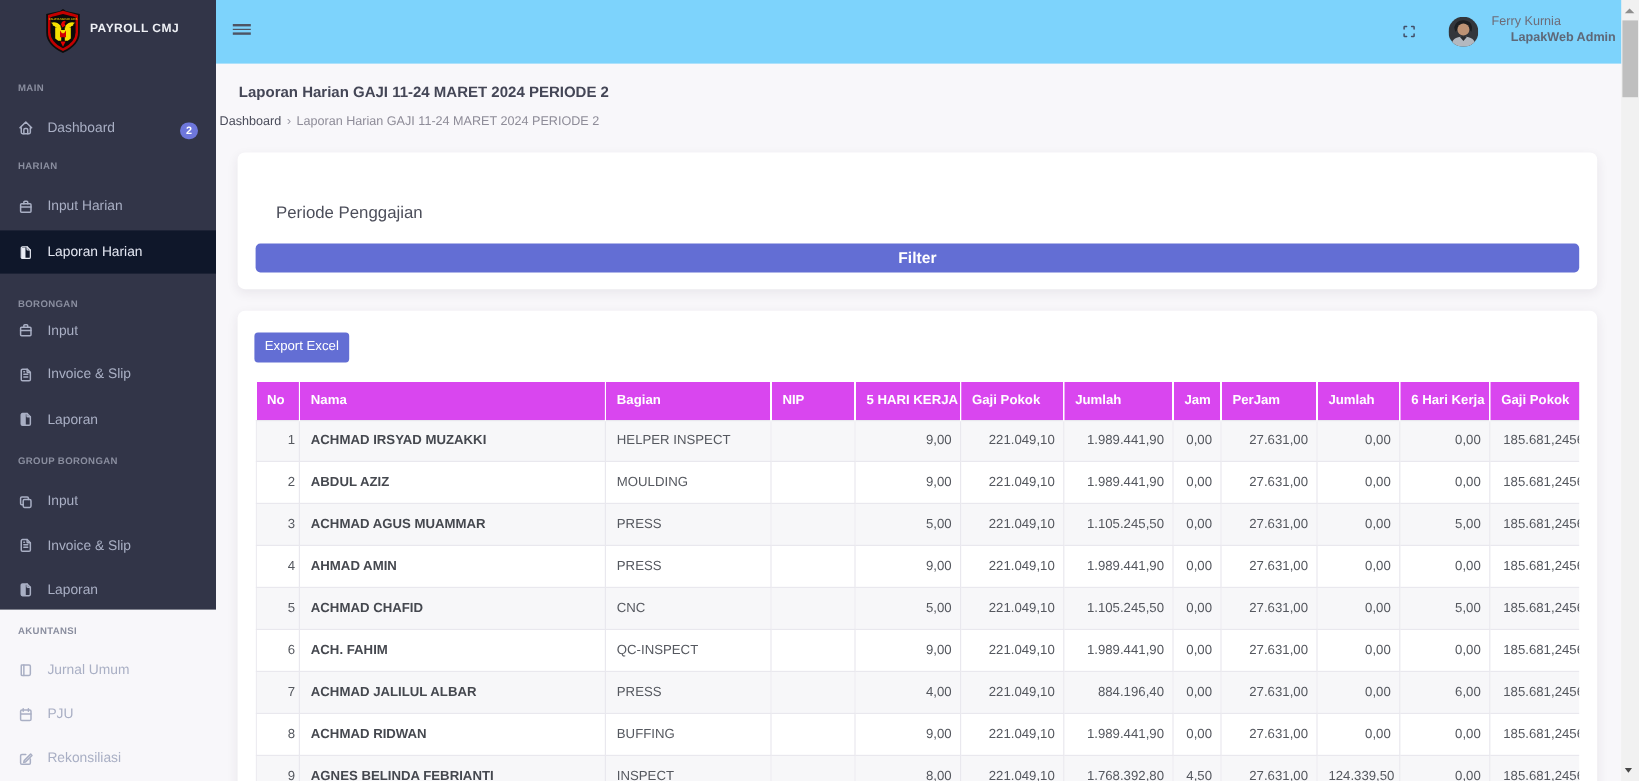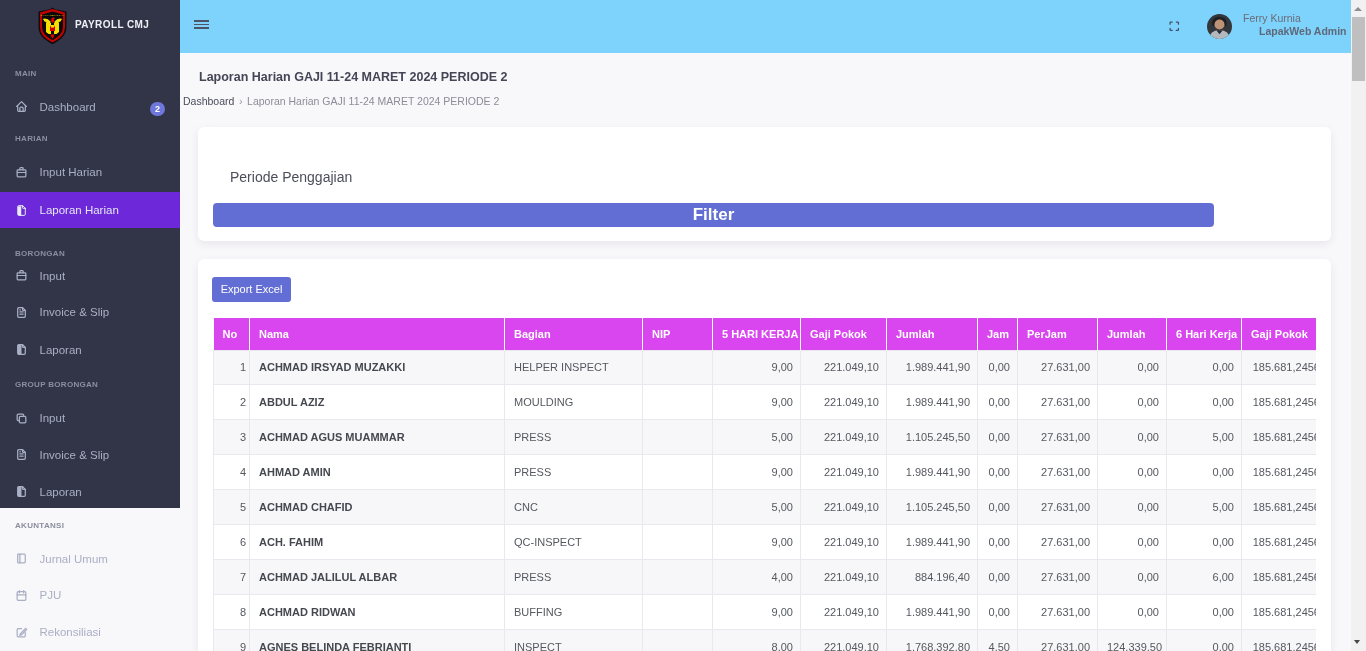--- a/index.html
+++ b/index.html
@@ -3,39 +3,39 @@
 <meta charset="utf-8">
 <style>
 * { margin:0; padding:0; box-sizing:border-box; }
 html,body { width:1366px; height:651px; overflow:hidden; font-family:"Liberation Sans", sans-serif; background:#f8f7fa; }
 .sidebar { position:absolute; left:0; top:0; width:180px; height:508px; background:#323548; z-index:5; }
 .logo-ic { position:absolute; left:37px; top:7px; }
 .logo-txt { position:absolute; left:75px; top:19px; color:#eef0f5; font-weight:bold; font-size:10px; letter-spacing:.4px; }
 .sec { position:absolute; left:15px; color:#8a8e9f; font-size:8px; font-weight:bold; letter-spacing:.3px; height:12px; line-height:12px; }
 .mi { position:absolute; left:0; width:180px; height:35px; display:flex; align-items:center; padding-left:15px; color:#a9afc4; font-size:11.5px; }
 .mi svg { width:13px; height:13px; margin-right:11.5px; flex:0 0 auto; }
-.mi.active { background:#6d28d9; color:#e4e7f2; }
+.mi.active { background:#0f172a; color:#e4e7f2; }
 .badge2 { position:absolute; left:150px; top:102px; background:#6e77dc; color:#fff; width:15px; height:14px; border-radius:8px; font-size:9px; font-weight:bold; display:flex; align-items:center; justify-content:center; }
 .topbar { position:absolute; left:180px; top:0; width:1221px; height:53px; background:#7dd3fc; }
 .hamb { position:absolute; left:14px; top:20px; width:14.5px; height:11px; }
 .hamb div { height:1.7px; background:#4e5464; margin-bottom:1.95px; }
 .fsicon { position:absolute; left:988px; top:19.5px; }
 .avatar { position:absolute; left:1026.5px; top:13.5px; width:25px; height:25px; border-radius:50%; overflow:hidden; }
 .uname { position:absolute; left:1063px; top:12px; font-size:10.5px; color:#6d6b77; white-space:nowrap; }
 .urole { position:absolute; left:1063px; top:25px; font-size:10.5px; font-weight:bold; color:#5e6878; white-space:nowrap;padding-left:16px; }
 .h1 { position:absolute; left:199px; top:70px; font-size:12.5px; font-weight:bold; color:#444656; }
 .crumb { position:absolute; left:183px; top:95px; font-size:10.5px; color:#4a4c5a; }
 .crumb .sep { color:#9a98a5; margin:0 4.5px; font-size:11px; }
 .crumb .cur { color:#8e8c98; }
 .card { position:absolute; background:#fff; border-radius:6px; box-shadow:0 3px 9px rgba(47,43,61,.08); }
 .card1 { left:198px; top:127px; width:1133px; height:114px; }
 .lbl { position:absolute; left:32px; top:14px; font-size:14px; color:#4c4e5a;margin-top:28px; }
 .select { position:absolute; left:16px; top:30px; width:551px; height:27px; border:1px solid #ccced8; border-radius:5px; background:#fff; font-size:10.5px; color:#5d5a68; line-height:24px; padding-left:8px; }
 .select .caret { position:absolute; right:11px; top:11.5px; width:0; height:0; border-left:4.2px solid transparent; border-right:4.2px solid transparent; border-top:4.2px solid #7d8694; }
-.btn-filter { position:absolute; left:15px; top:76px; width:1001px; height:24px; background:#636ed4; border-radius:4px; color:#fff; font-size:17px; font-weight:bold; text-align:center; line-height:24px; }
+.btn-filter { position:absolute; left:15px; top:76px; width:1103px; height:24px; background:#636ed4; border-radius:4px; color:#fff; font-size:13px; font-weight:bold; text-align:center; line-height:24px; }
 .card2 { left:198px; top:259px; width:1133px; height:420px; }
 .btn-export { position:absolute; left:14px; top:18px; width:79px; height:25px; background:#636ed4; border-radius:3px; color:#fff; font-size:11px; text-align:center; line-height:25px; }
 .twrap { position:absolute; left:15px; top:59px; width:1103px; height:333px; overflow:hidden; }
 table { border-collapse:collapse; table-layout:fixed; width:1114px; }
 th { background:#d946ef; color:#fff; font-weight:bold; font-size:11px; text-align:left; height:32px; padding:0 9px; border-right:1px solid rgba(255,255,255,.55); white-space:nowrap; overflow:hidden; }
 td { height:34.9px; padding:0 7px 0 9px; border:1px solid #e9e8ee; color:#55585f; font-size:11px; background:#fff; white-space:nowrap; overflow:hidden; }
 tr.odd td { background:#f7f7f9; }
 td.name { font-weight:bold; color:#45484f;margin-top:31px; }
 td.num { text-align:right; }
 td.no { text-align:right; padding-right:3px; }

